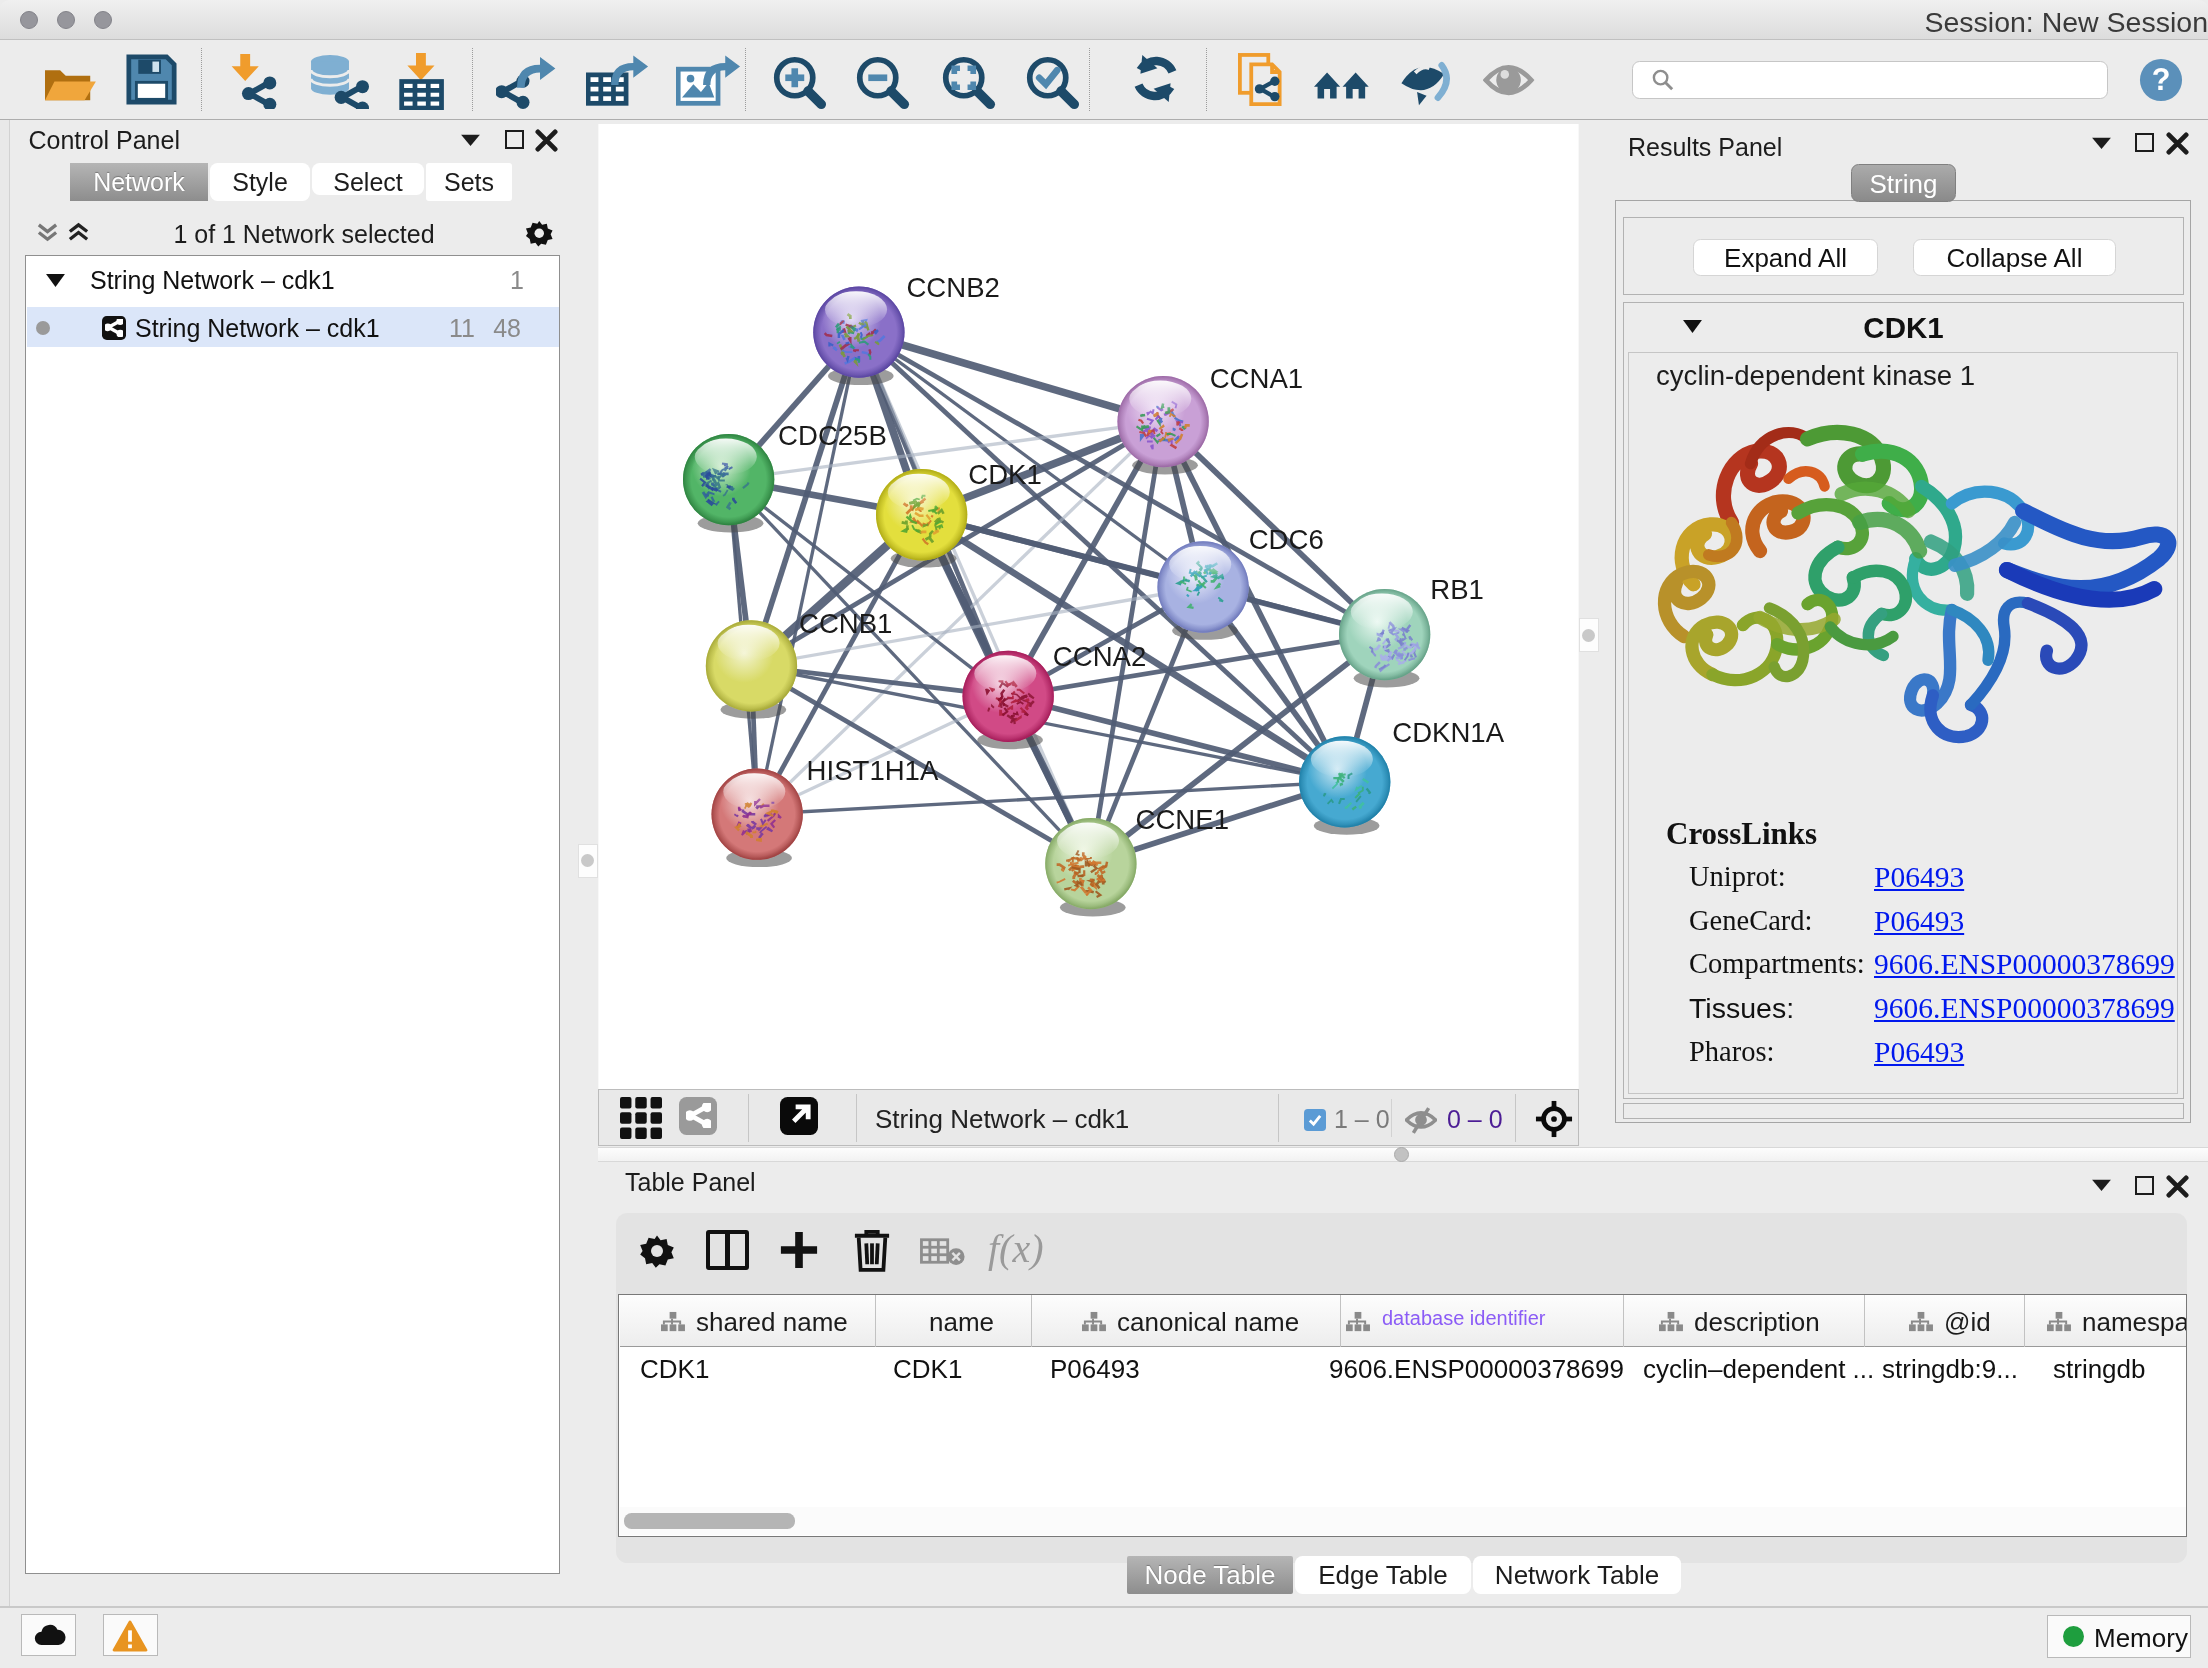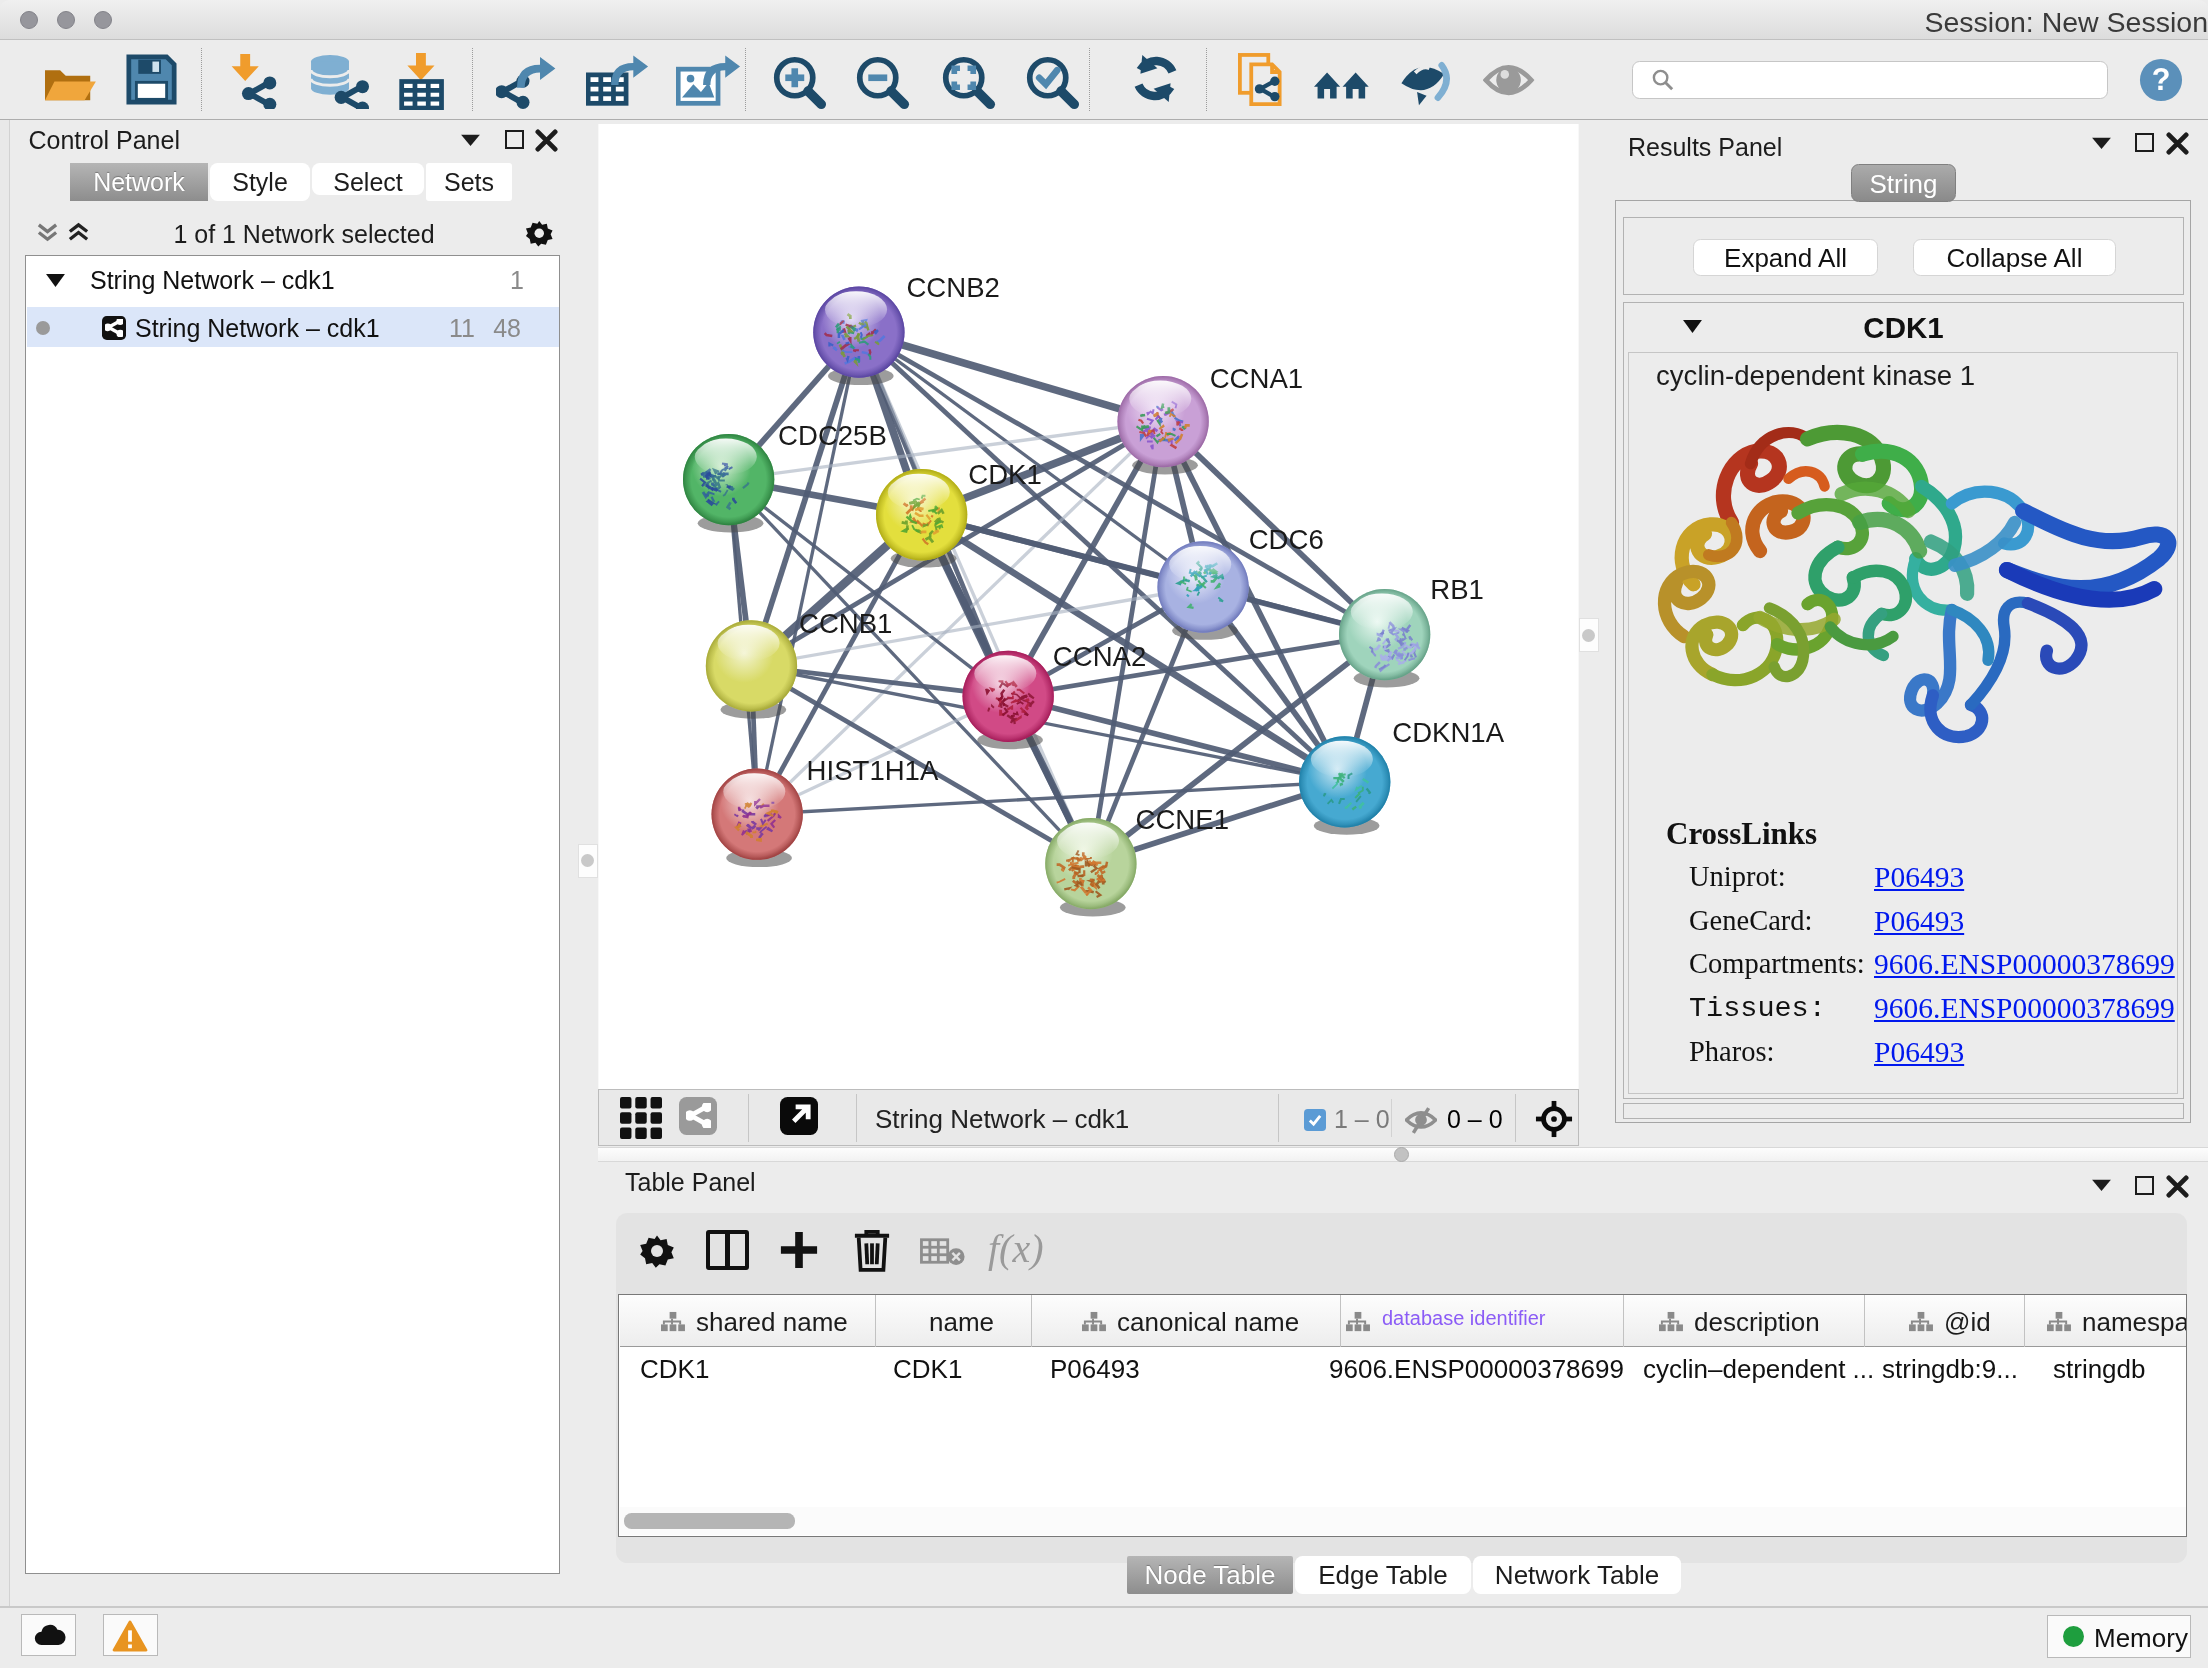--- a/index.html
+++ b/index.html
@@ -1072,21 +1072,21 @@
 <svg class="abs" style="left:1307px;top:1112px" width="16" height="16" viewBox="0 0 17 17">
     <path d="M3 9 L7 13 L14 4" stroke="#fff" stroke-width="3" fill="none"></path>
   </svg>
 <div class="abs txt" style="left:1334px;top:1105px;font-size:25px;color:#7a7a7a">1 – 0</div>
 <div class="abs" style="left:1391px;top:1099px;width:0;height:38px;border-left:1px solid #d2d2d2"></div>
 <svg class="abs" style="left:1405px;top:1107px" width="32" height="27" viewBox="0 0 54 46">
     <path d="M2 22 Q27 -2 52 22 Q27 46 2 22 Z" fill="none" stroke="#8e8e8e" stroke-width="6"></path>
     <circle cx="27" cy="22" r="10" fill="#8e8e8e"></circle>
     <line x1="40" y1="2" x2="14" y2="44" stroke="#8e8e8e" stroke-width="6"></line>
   </svg>
-<div class="abs txt" style="left:1447px;top:1105px;font-size:25px;color:#000000">0 – 0</div>
+<div class="abs txt" style="left:1447px;top:1105px;font-size:25px;color:#4c1d95">0 – 0</div>
 <div class="abs" style="left:1515px;top:1094px;width:0;height:48px;border-left:1.9px solid #c6c6c6"></div>
 <svg class="abs" style="left:1535px;top:1100px" width="38" height="38" viewBox="0 0 40 40">
 <circle cx="20" cy="20" r="11" fill="none" stroke="#0a0a0a" stroke-width="5"></circle>
 <g stroke="#0a0a0a" stroke-width="5">
       <line x1="20" y1="1" x2="20" y2="9"></line>
       <line x1="20" y1="31" x2="20" y2="39"></line>
       <line x1="1" y1="20" x2="9" y2="20"></line>
       <line x1="31" y1="20" x2="39" y2="20"></line>
     </g>
 <circle cx="20" cy="20" r="3" fill="#0a0a0a"></circle>
@@ -1157,21 +1157,21 @@
 <path d="M160 220 C 185 230, 200 250, 195 275 C 190 295, 170 298, 165 282" stroke="#7aa030" stroke-width="12"></path>
 </g>
   </svg>
 <div class="abs txt" style="left:1666px;top:816px;font-family:&quot;Liberation Serif&quot;,serif;font-size:31px;font-weight:bold;color:#111">CrossLinks</div>
 <div class="abs txt" style="left:1689px;top:861px;font-family:'Liberation Serif',serif;font-size:28.5px;color:#111">Uniprot:</div>
 <div class="abs txt" style="left:1874px;top:861px;font-family:'Liberation Serif',serif;font-size:29.5px;color:#0018ee;text-decoration:underline">P06493</div>
 <div class="abs txt" style="left:1689px;top:905px;font-family:'Liberation Serif',serif;font-size:28.5px;color:#111">GeneCard:</div>
 <div class="abs txt" style="left:1874px;top:905px;font-family:'Liberation Serif',serif;font-size:29.5px;color:#0018ee;text-decoration:underline">P06493</div>
 <div class="abs txt" style="left:1689px;top:948px;font-family:'Liberation Serif',serif;font-size:28.5px;color:#111">Compartments:</div>
 <div class="abs txt" style="left:1874px;top:948px;font-family:'Liberation Serif',serif;font-size:29.5px;color:#0018ee;text-decoration:underline">9606.ENSP00000378699</div>
-<div class="abs txt" style="left:1689px;top:992px;font-family:Liberation Mono, monospace;font-size:28.5px;color:#111">Tissues:</div>
+<div class="abs txt" style="left:1689px;top:992px;font-family:Liberation Sans, sans-serif;font-size:28.5px;color:#111">Tissues:</div>
 <div class="abs txt" style="left:1874px;top:992px;font-family:'Liberation Serif',serif;font-size:29.5px;color:#0018ee;text-decoration:underline">9606.ENSP00000378699</div>
 <div class="abs txt" style="left:1689px;top:1036px;font-family:'Liberation Serif',serif;font-size:28.5px;color:#111">Pharos:</div>
 <div class="abs txt" style="left:1874px;top:1036px;font-family:'Liberation Serif',serif;font-size:29.5px;color:#0018ee;text-decoration:underline">P06493</div>
 <div class="abs" style="left:1623px;top:1103px;width:561px;height:16px;border:1px solid #b2b2b2"></div>
 
 <div class="abs txt" style="left:625px;top:1168px;font-size:25px;color:#1c1c1c">Table Panel</div>
 
 <svg class="abs" style="left:2090px;top:1177px" width="23" height="15" viewBox="0 0 24 16">
     <path d="M2 3 L22 3 L12 15 Z" fill="#1c1c1c"></path>
   </svg>

